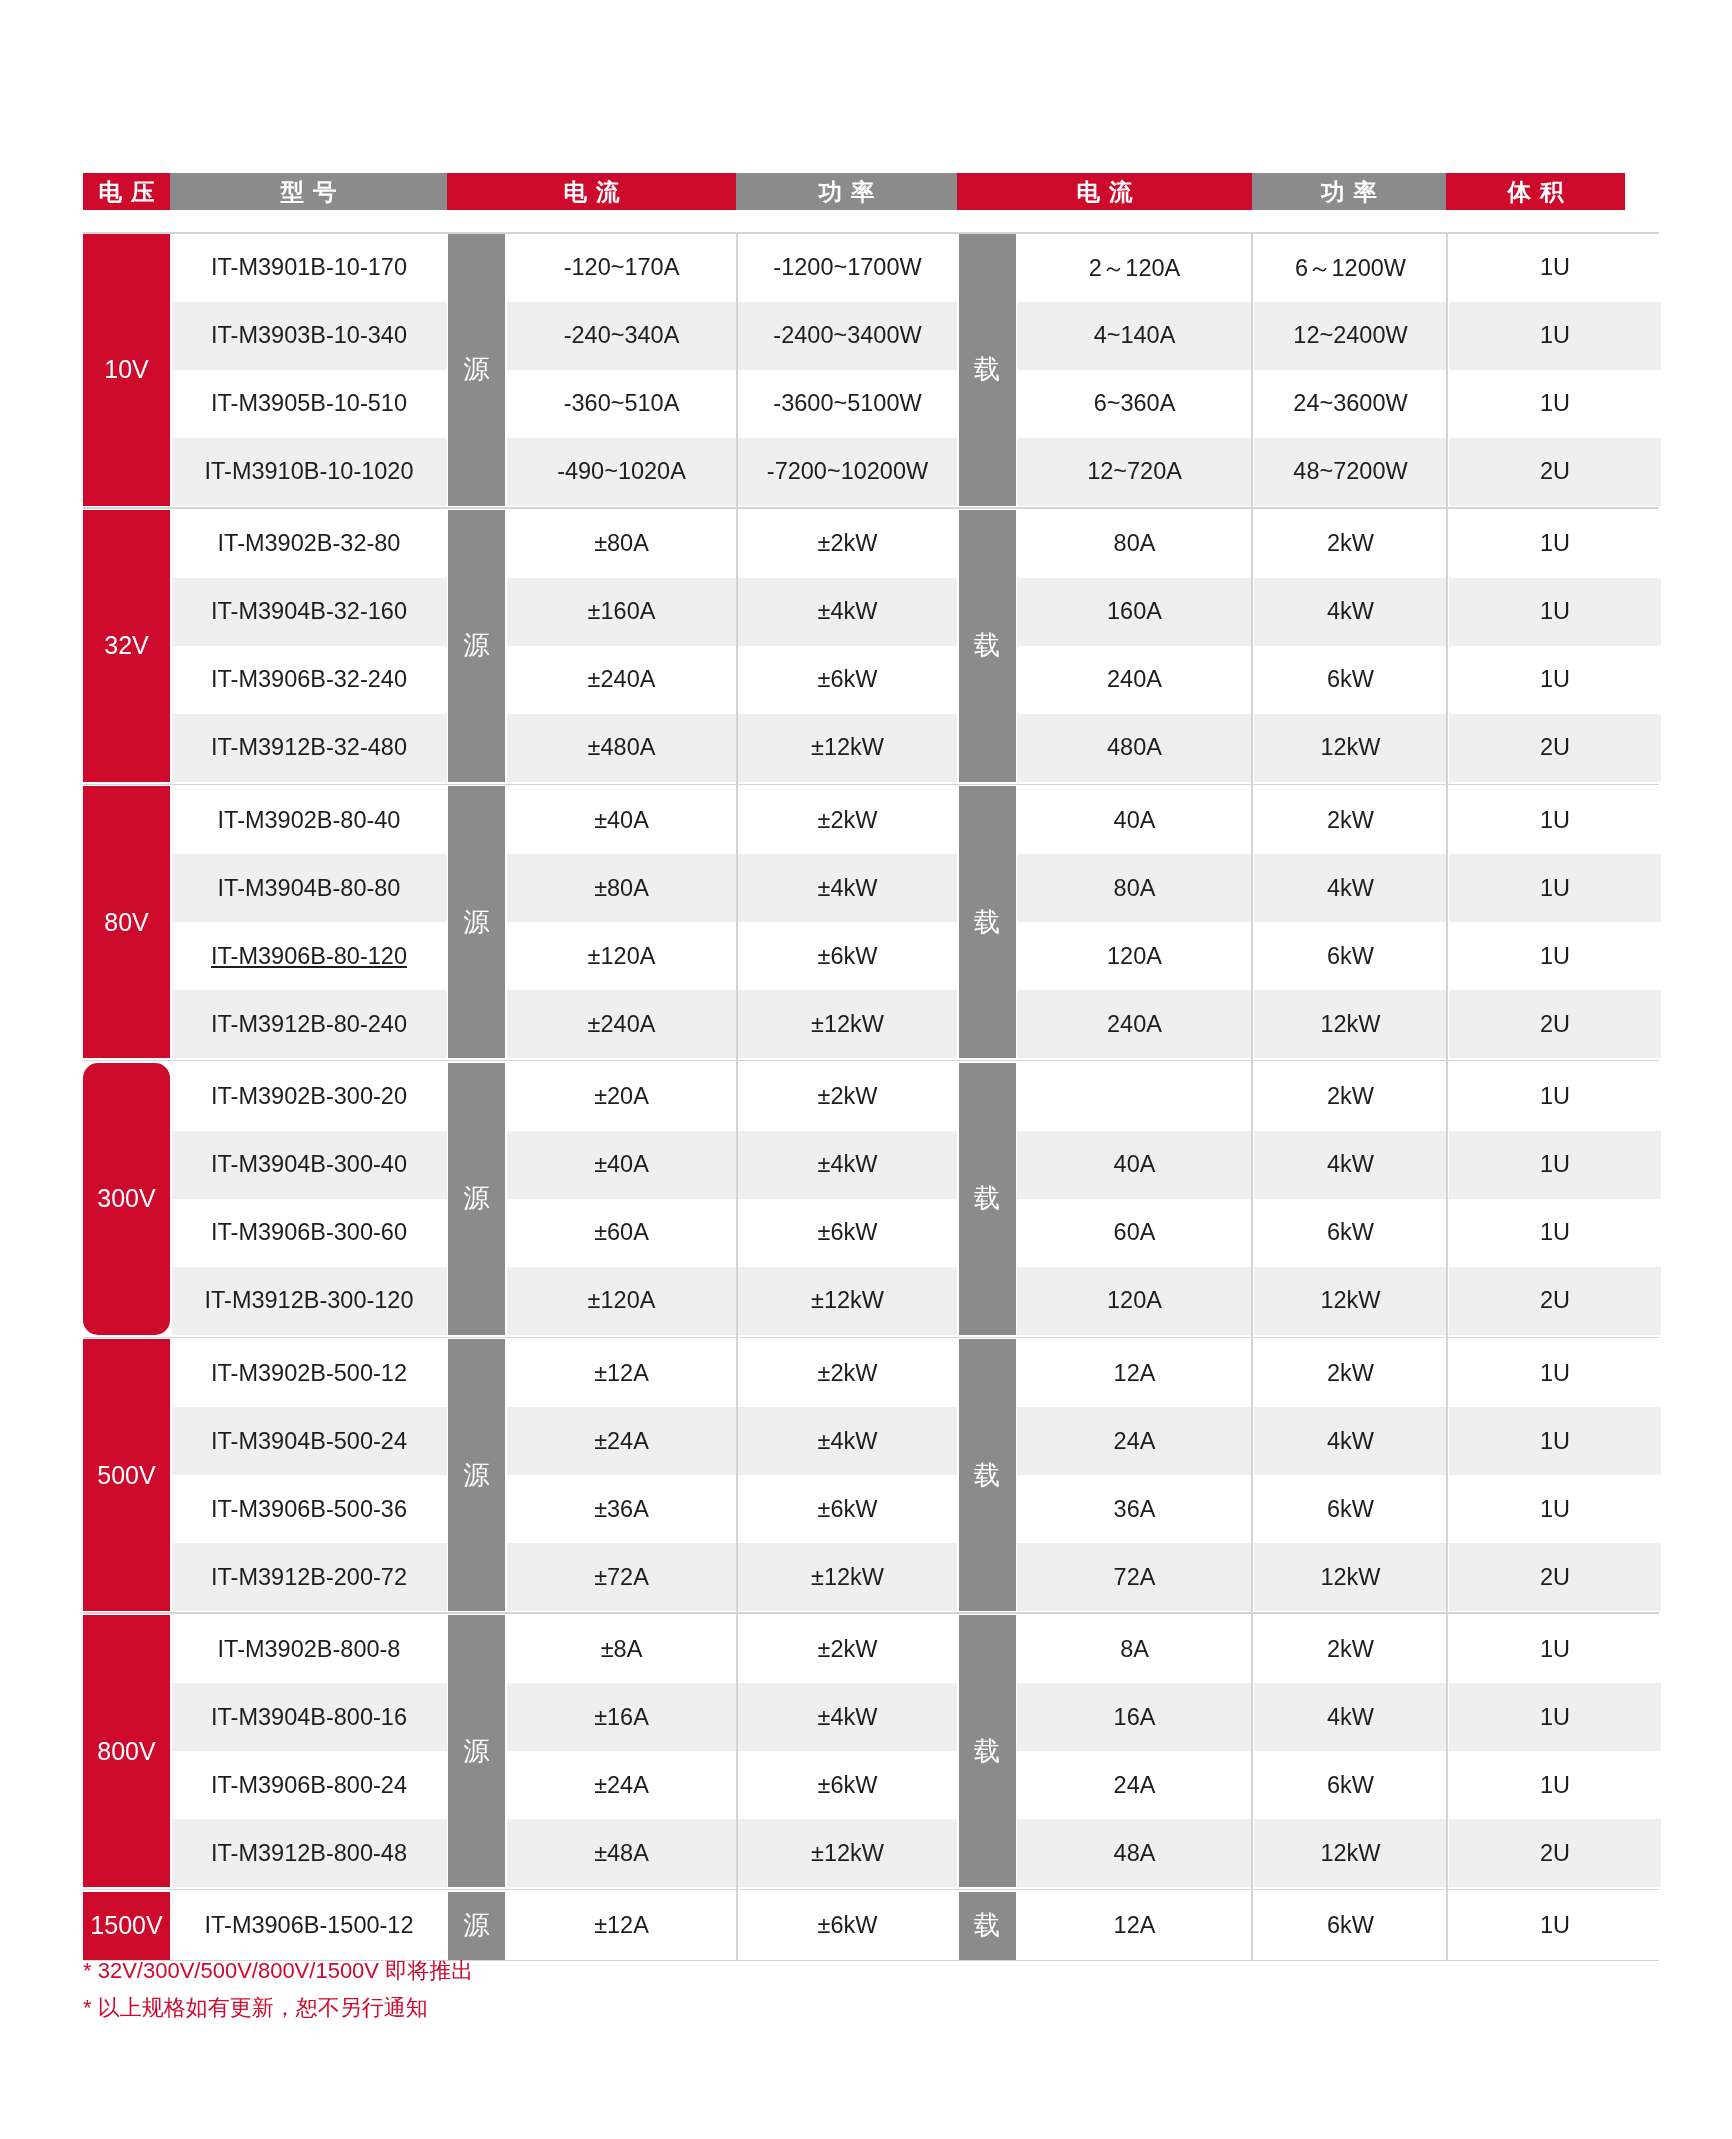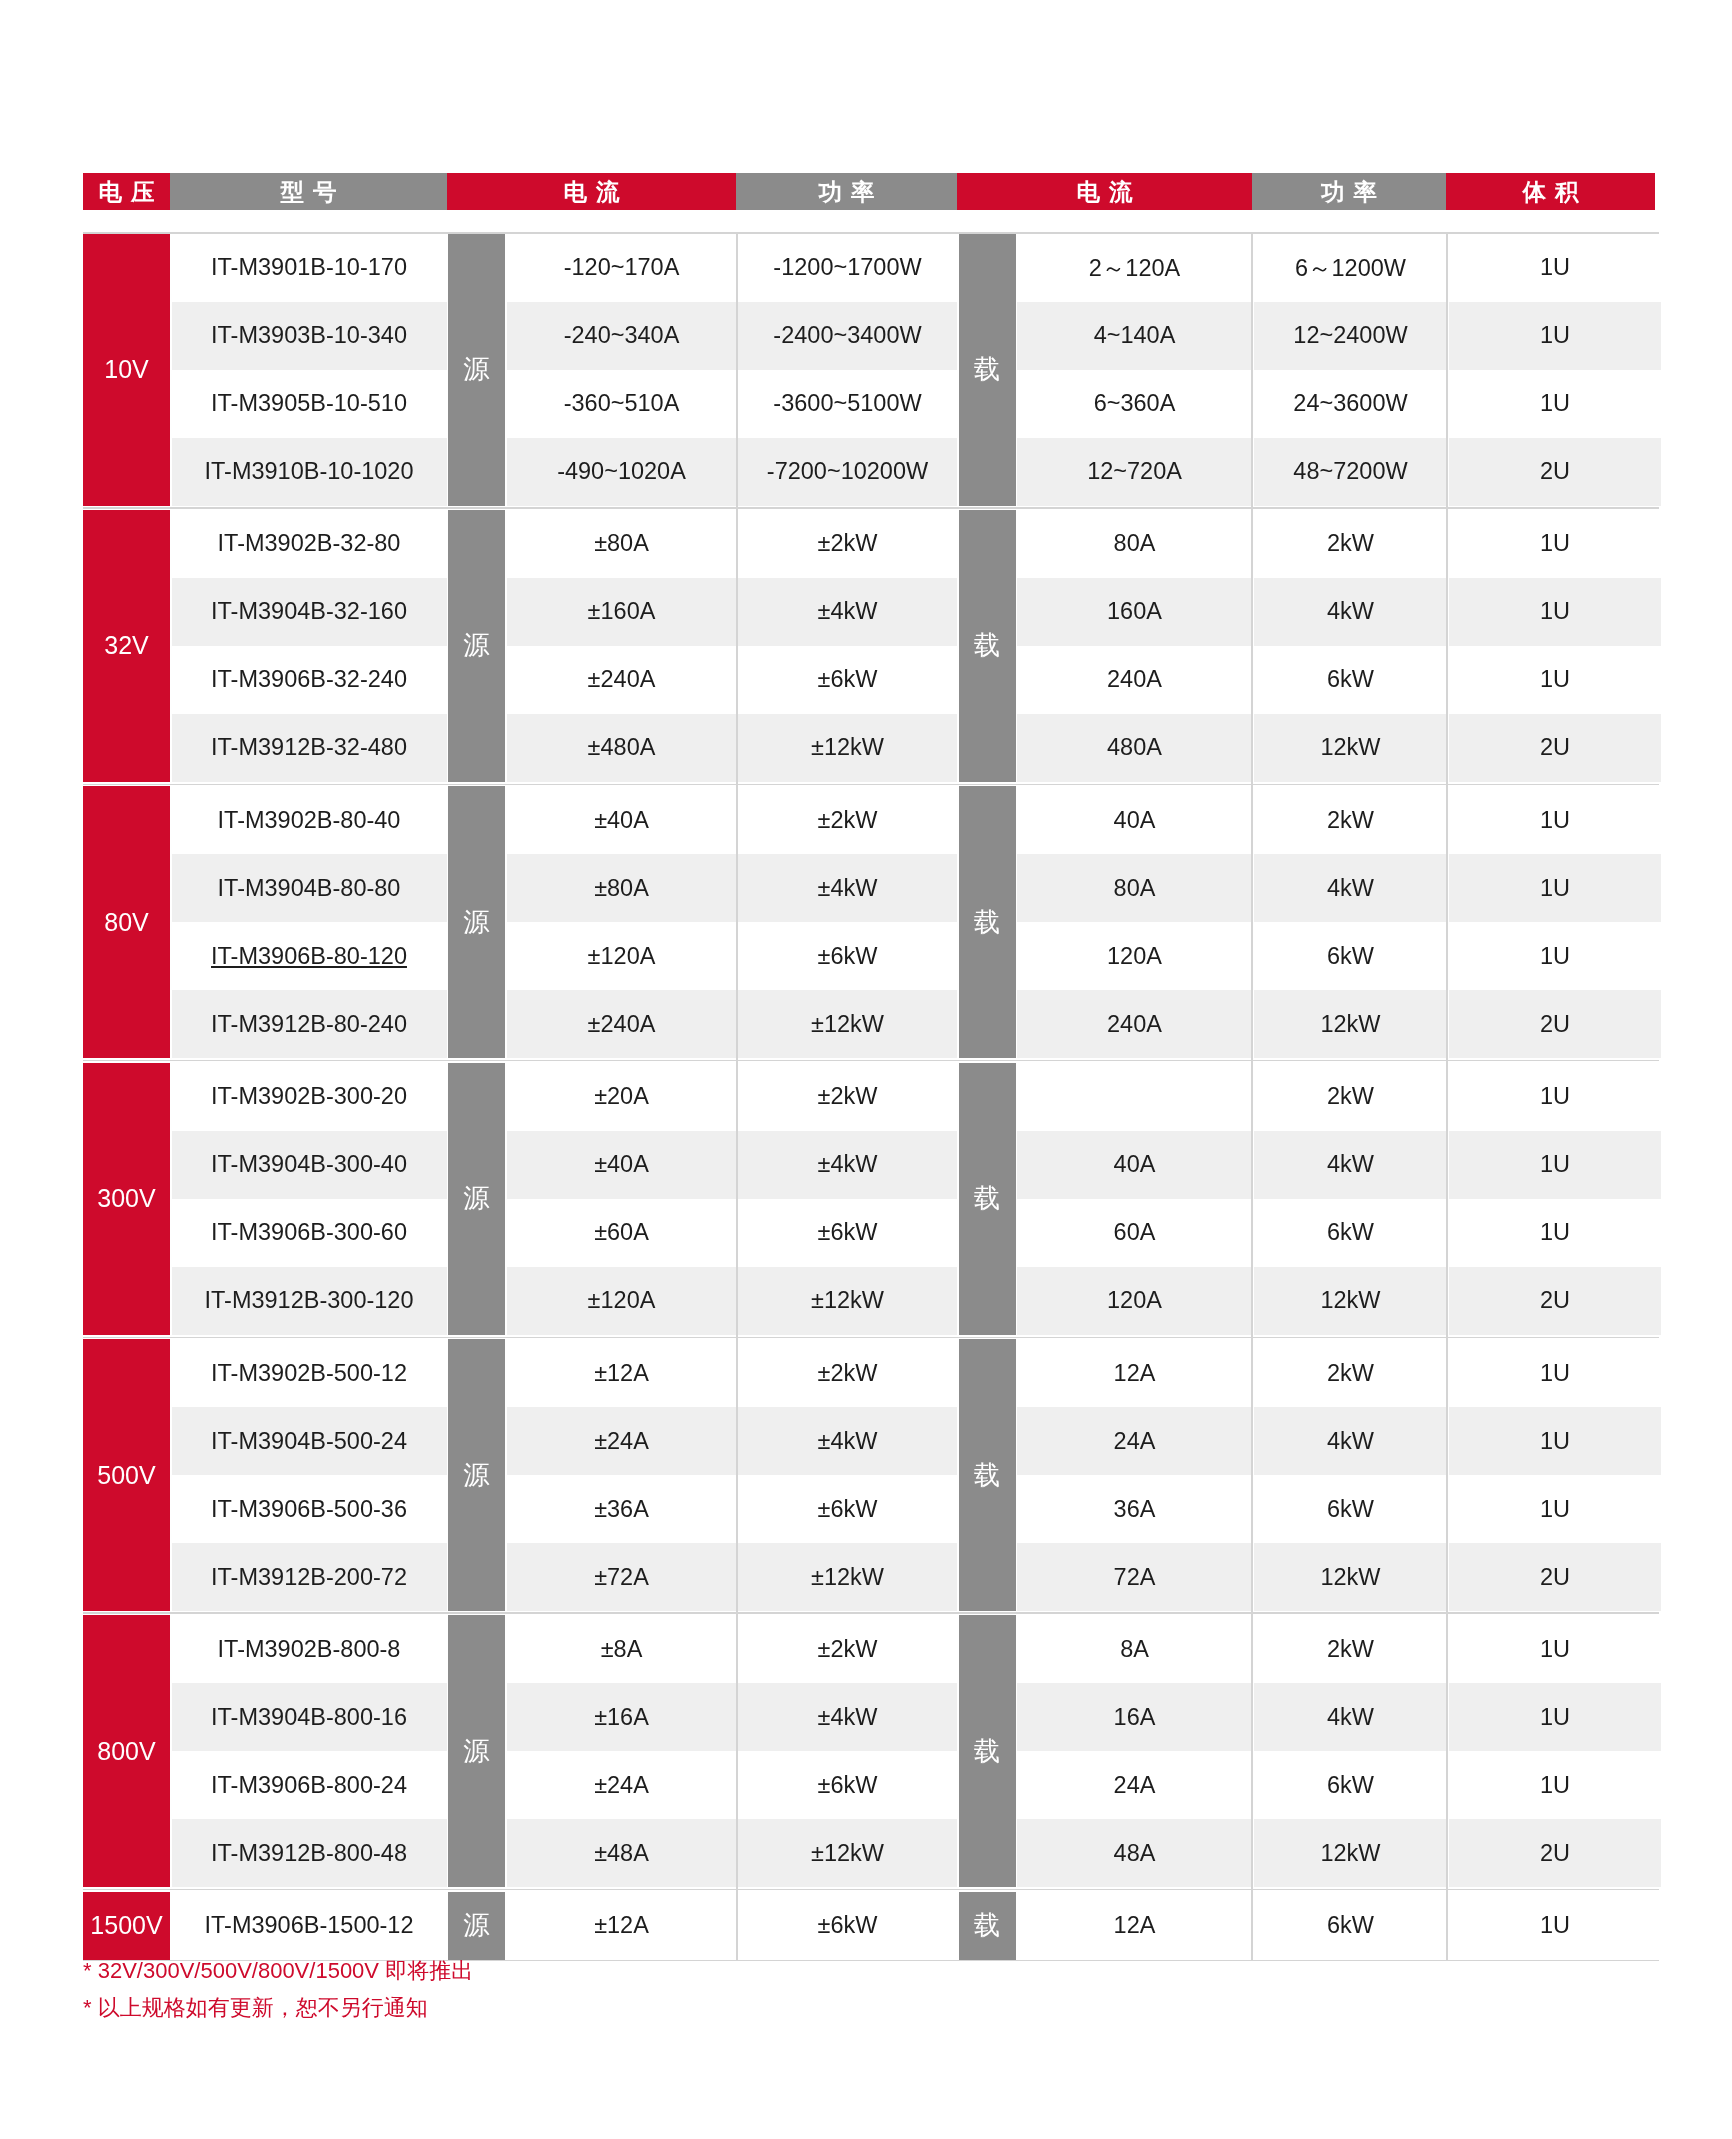--- a/index.html
+++ b/index.html
@@ -48,21 +48,21 @@
 <div class="page">
   <div class="table-wrap">
 
     <div class="header">
       <div class="hcell red" style="width:87px">电压</div>
       <div class="hcell gray" style="width:277px">型号</div>
       <div class="hcell red" style="width:289px">电流</div>
       <div class="hcell gray" style="width:221px">功率</div>
       <div class="hcell red" style="width:295px">电流</div>
       <div class="hcell gray" style="width:194px">功率</div>
-      <div class="hcell red" style="width:209px">体积</div>
+      <div class="hcell red" style="width:179px">体积</div>
     </div>
 
     <div class="spacer"></div>
 
     <div class="body">
       <div class="hline"></div>
 
       <div class="section" style="grid-template-rows: repeat(4, 68px);">
           <div class="cell vcell" style="grid-area: 1 / 1 / -1;">10V</div>
           <div class="cell band src" style="grid-area: 1 / 3 / -1;">源</div>
@@ -147,21 +147,21 @@
           <div class="cell data" style="grid-area: 3 / 9;">1U</div>
           <div class="cell data alt" style="grid-area: 4 / 2;">IT-M3912B-80-240</div>
           <div class="cell data alt" style="grid-area: 4 / 4;">±240A</div>
           <div class="cell data alt" style="grid-area: 4 / 5;">±12kW</div>
           <div class="cell data alt" style="grid-area: 4 / 7;">240A</div>
           <div class="cell data alt" style="grid-area: 4 / 8;">12kW</div>
           <div class="cell data alt" style="grid-area: 4 / 9;">2U</div>
         </div>
         <div class="divider"></div>
         <div class="section" style="grid-template-rows: repeat(4, 68px);">
-          <div class="cell vcell" style="grid-area: 1 / 1 / -1;">300V</div>
+          <div class="cell vcell" style="grid-area: 1 / 1 / -1; border-radius: 15px;">300V</div>
           <div class="cell band src" style="grid-area: 1 / 3 / -1;">源</div>
           <div class="cell band load" style="grid-area: 1 / 6 / -1;">载</div>
           <div class="cell data" style="grid-area: 1 / 2;">IT-M3902B-300-20</div>
           <div class="cell data" style="grid-area: 1 / 4;">±20A</div>
           <div class="cell data" style="grid-area: 1 / 5;">±2kW</div>
           <div class="cell data" style="grid-area: 1 / 8;">2kW</div>
           <div class="cell data" style="grid-area: 1 / 9;">1U</div>
           <div class="cell data alt" style="grid-area: 2 / 2;">IT-M3904B-300-40</div>
           <div class="cell data alt" style="grid-area: 2 / 4;">±40A</div>
           <div class="cell data alt" style="grid-area: 2 / 5;">±4kW</div>

